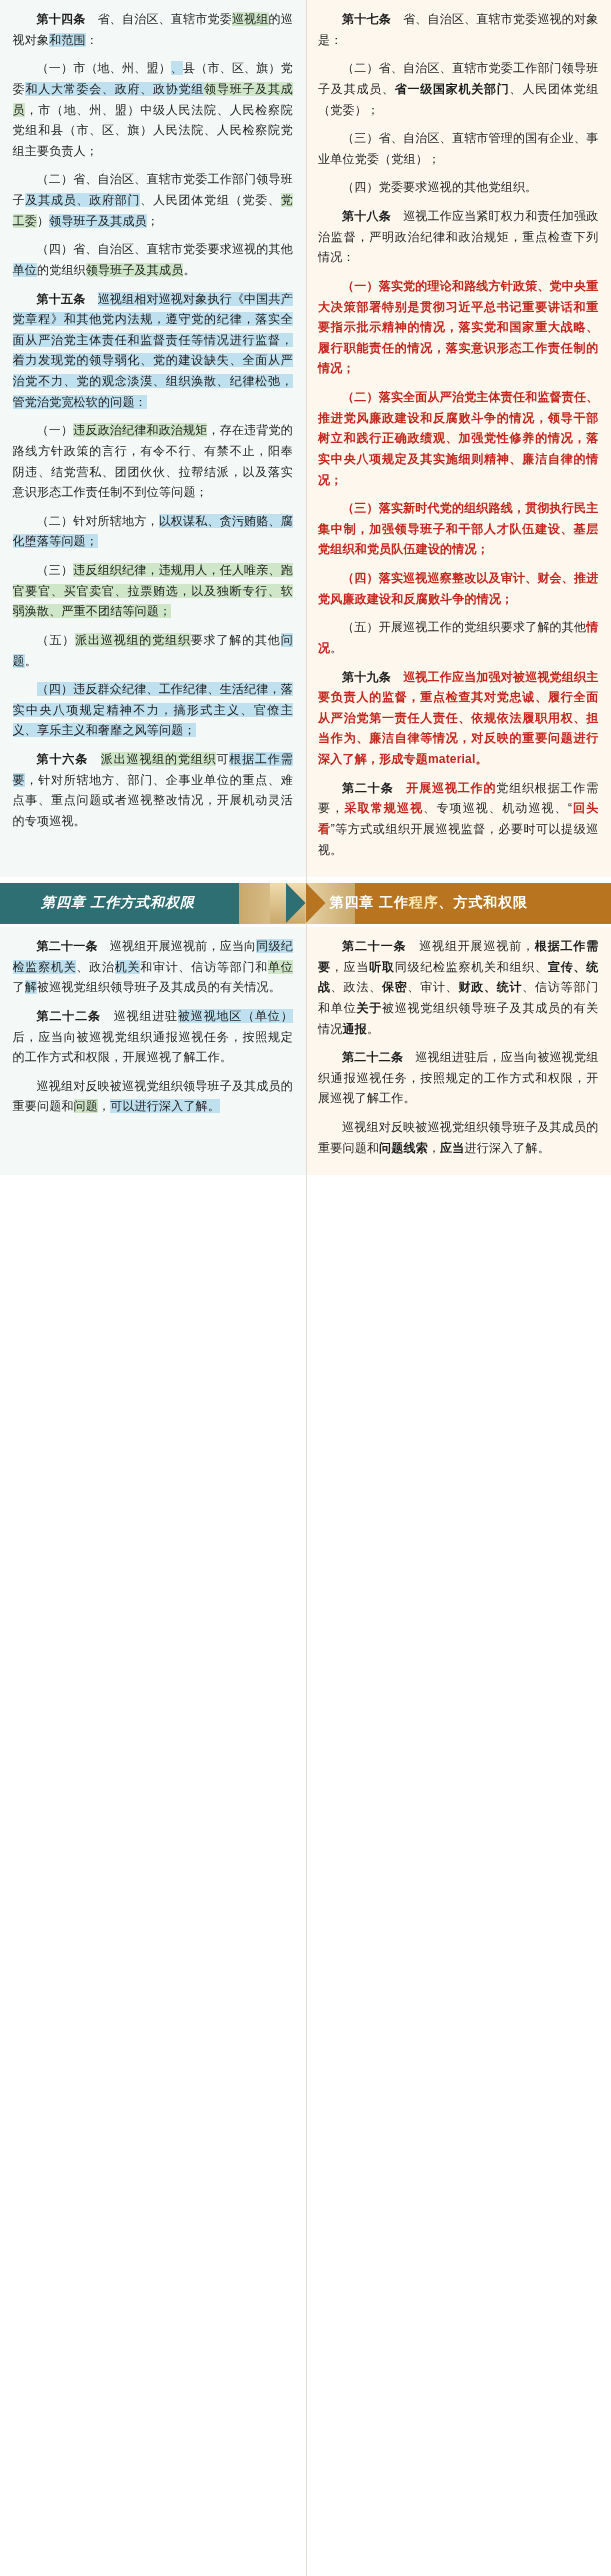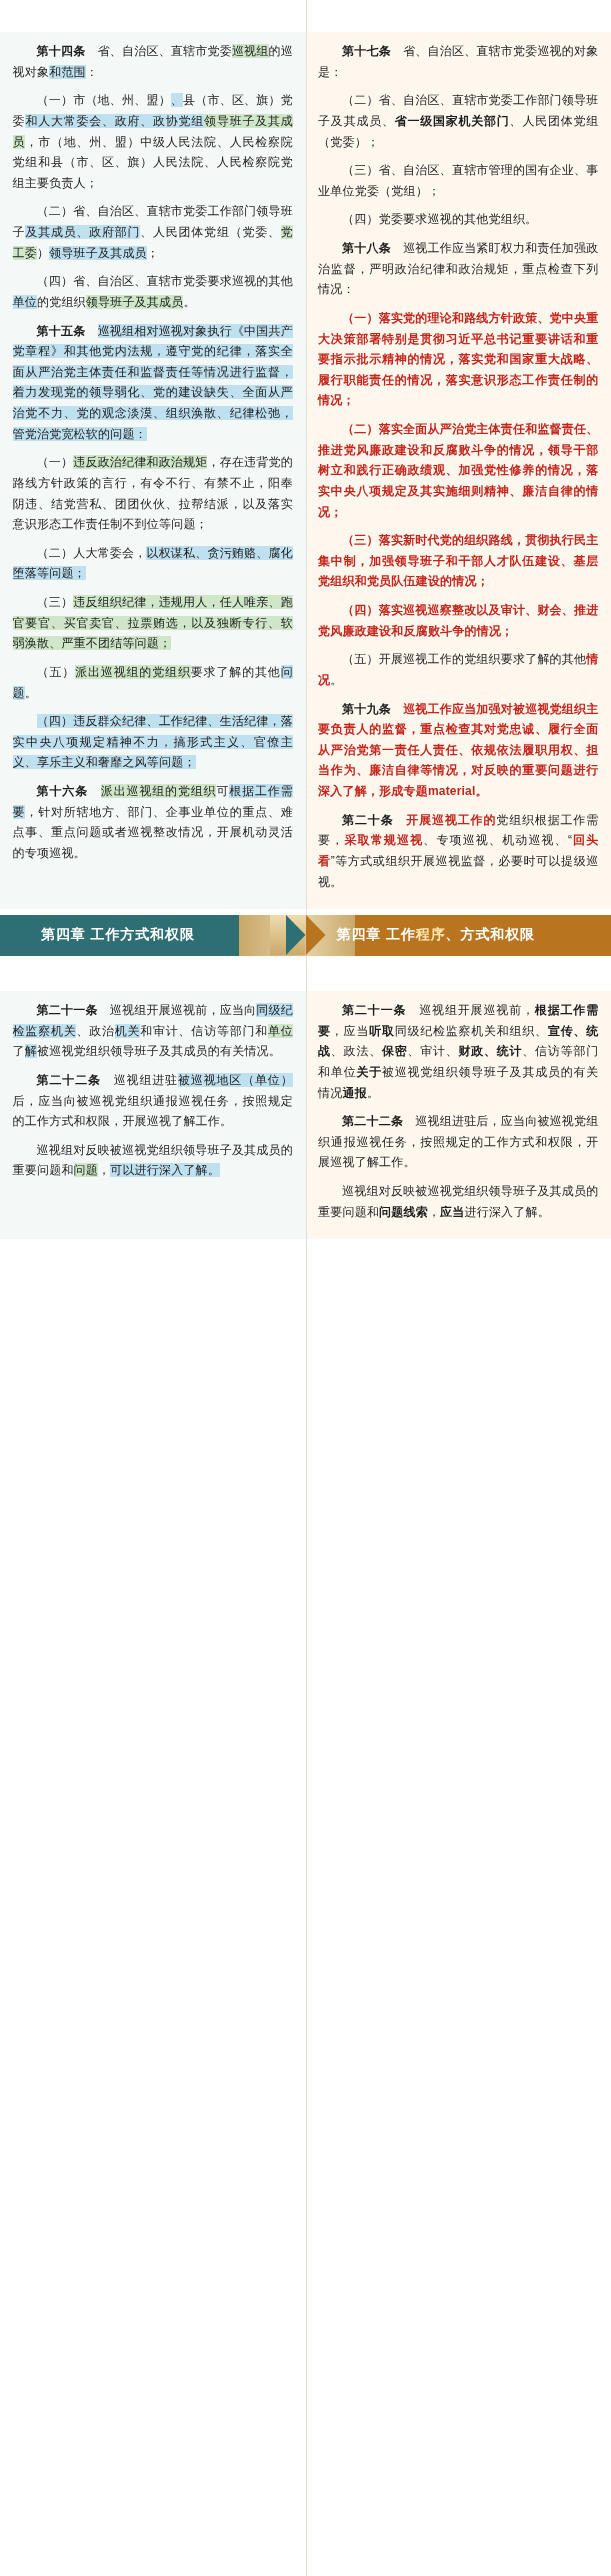--- a/index.html
+++ b/index.html
@@ -16,21 +16,20 @@
     background: #ffffff;
     overflow: hidden;
   }
   .cols {
     display: flex;
     width: 611px;
   }
   .col {
     width: 306px;
     padding: 9px 12.6px 9px 12.6px;
-    margin-top: 32px;
   }
   .col.left { background: #f4f8f7; }
   .col.right { background: #fdf7ee; }
   .col-inner { }
   p {
     margin: 0 0 8px 0;
     font-size: 12px;
     line-height: 1.72;
     text-align: justify;
     text-justify: inter-ideograph;
@@ -55,38 +54,39 @@
   .banner-half {
     position: relative;
     width: 306px;
     display: flex;
     align-items: center;
     overflow: hidden;
   }
   .banner-left {
     background: linear-gradient(90deg,#2e6f74 0%, #2e6f74 78%, #c9a86a 78%, #e6d3a7 100%);
     justify-content: flex-start;
+    font-style: italic;
   }
   .banner-right {
     background: linear-gradient(90deg,#e6d3a7 0%, #c9a86a 16%, #b8741f 16%, #b8741f 100%);
     justify-content: flex-start;
   }
   .banner-left .btxt {
     color: #ffffff;
     font-size: 14px;
     font-weight: bold;
     letter-spacing: 0.9px;
     padding-left: 41px;
   }
   .banner-right .btxt {
     color: #ffffff;
     font-size: 14px;
     font-weight: bold;
     letter-spacing: 0.9px;
-    padding-left: 31px;
+    padding-left: 24px;
   }
   .banner-right .btxt .em { color: #ffe9b0; }
   .arrow-l, .arrow-r {
     position: absolute;
     top: 0; bottom: 0;
     width: 20px;
   }
   .arrow-l {
     right: 0;
     background: #2e6f74;
@@ -120,21 +120,21 @@
   <div class="cols">
 
     <div class="col left">
       <div class="col-inner" id="left-top">
           <p class="ind"><span class="artnum">第十四条</span><span>　省、自治区、直辖市党委</span><span class="hl-green">巡视组</span><span>的巡视对象</span><span class="hl-blue">和范围</span><span>：</span></p>
           <p class="ind"><span>（一）市（地、州、盟）</span><span class="hl-blue">、</span><span>县（市、区、旗）党委</span><span class="hl-blue">和人大常委会、政府、政协党组</span><span class="hl-green">领导班子及其成员</span><span>，市（地、州、盟）中级人民法院、人民检察院党组和县（市、区、旗）人民法院、人民检察院党组主要负责人；</span></p>
           <p class="ind"><span>（二）省、自治区、直辖市党委工作部门领导班子</span><span class="hl-blue">及其成员、政府部门</span><span>、人民团体党组（党委、</span><span class="hl-green">党工委</span><span>）</span><span class="hl-blue">领导班子及其成员</span><span>；</span></p>
           <p class="ind"><span>（四）省、自治区、直辖市党委要求巡视的其他</span><span class="hl-blue">单位</span><span>的党组织</span><span class="hl-green">领导班子及其成员</span><span>。</span></p>
           <p class="ind"><span class="artnum">第十五条</span><span>　</span><span class="hl-blue">巡视组相对巡视对象执行《中国共产党章程》和其他党内法规，遵守党的纪律，落实全面从严治党主体责任和监督责任等情况进行监督，着力发现党的领导弱化、党的建设缺失、全面从严治党不力、党的观念淡漠、组织涣散、纪律松弛，管党治党宽松软的问题：</span></p>
           <p class="ind"><span>（一）</span><span class="hl-green">违反政治纪律和政治规矩</span><span>，存在违背党的路线方针政策的言行，有令不行、有禁不止，阳奉阴违、结党营私、团团伙伙、拉帮结派，以及落实意识形态工作责任制不到位等问题；</span></p>
-          <p class="ind"><span>（二）人大常委会，</span><span class="hl-blue">以权谋私、贪污贿赂、腐化堕落等问题；</span></p>
+          <p class="ind"><span>（二）针对所辖地方，</span><span class="hl-blue">以权谋私、贪污贿赂、腐化堕落等问题；</span></p>
           <p class="ind"><span>（三）</span><span class="hl-green">违反组织纪律，违规用人，任人唯亲、跑官要官、买官卖官、拉票贿选，以及独断专行、软弱涣散、严重不团结等问题；</span></p>
           <p class="ind"><span>（五）</span><span class="hl-green">派出巡视组的党组织</span><span>要求了解的其他</span><span class="hl-blue">问题</span><span>。</span></p>
           <p class="ind"><span class="hl-blue">（四）违反群众纪律、工作纪律、生活纪律，落实中央八项规定精神不力，搞形式主义、官僚主义、享乐主义和奢靡之风等问题；</span></p>
           <p class="ind"><span class="artnum">第十六条</span><span>　</span><span class="hl-green">派出巡视组的党组织</span><span>可</span><span class="hl-blue">根据工作需要</span><span>，针对所辖地方、部门、企事业单位的重点、难点事、重点问题或者巡视整改情况，开展机动灵活的专项巡视。</span></p>
         </div>
     </div>
 
     <div class="col right">
       <div class="col-inner" id="right-top">
           <p class="ind"><span class="artnum">第十七条</span><span>　省、自治区、直辖市党委巡视的对象是：</span></p>

